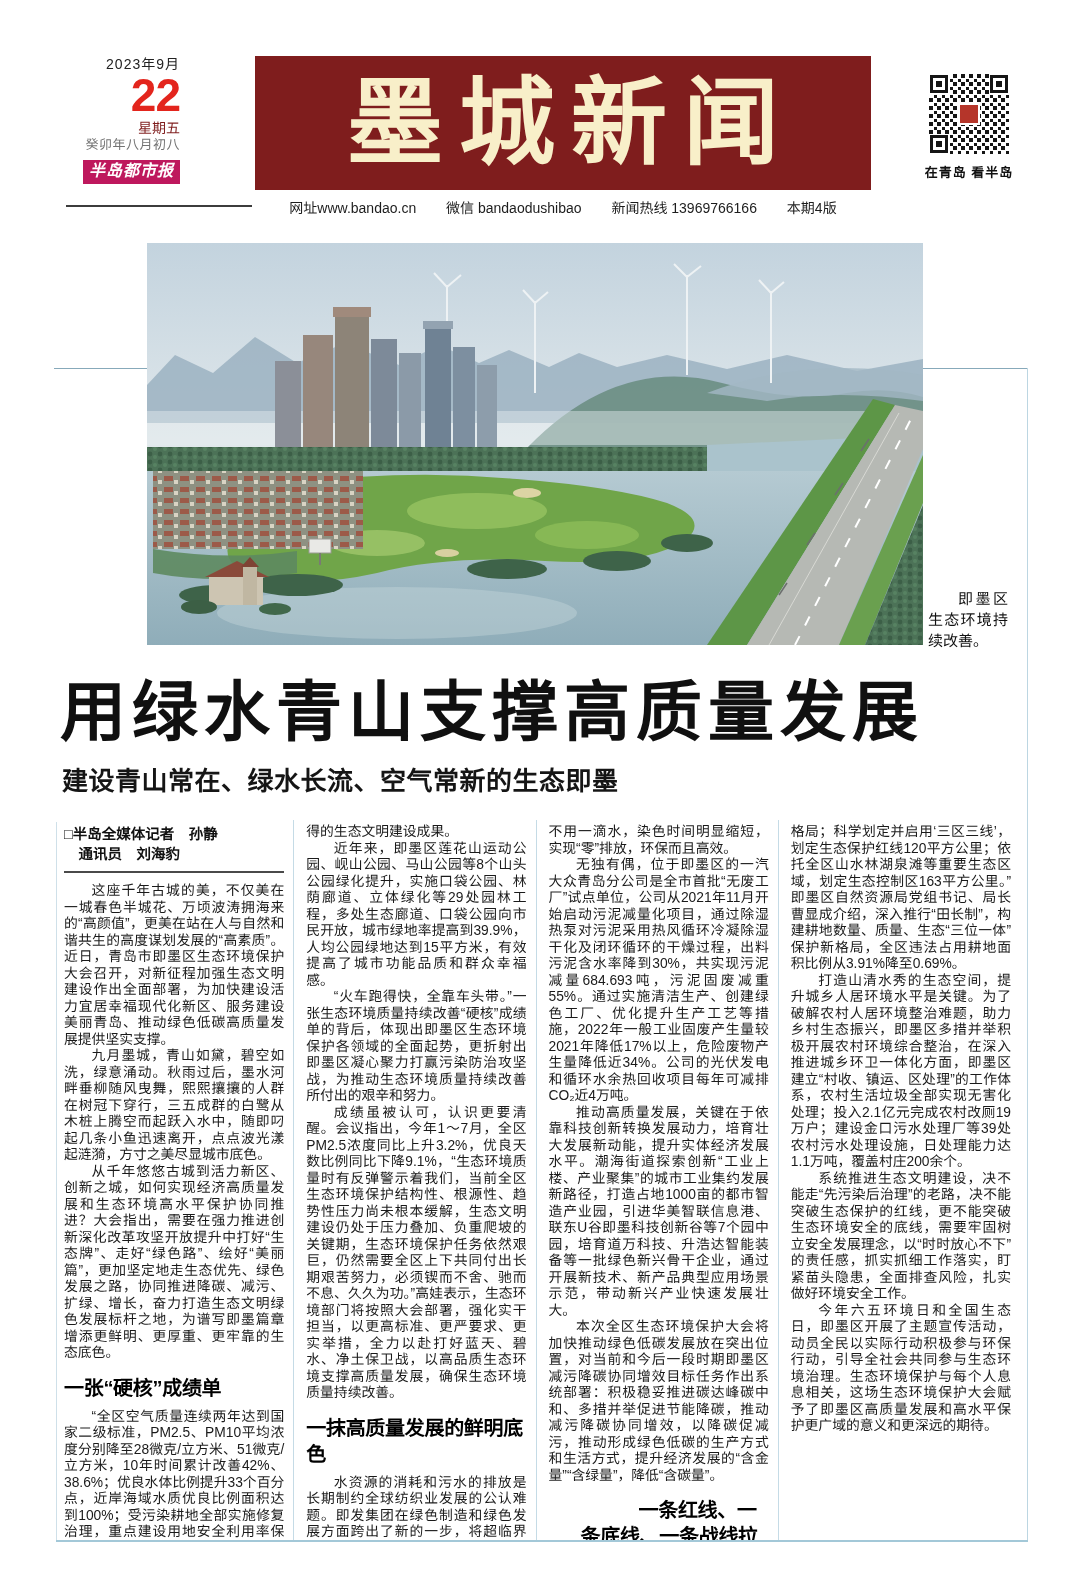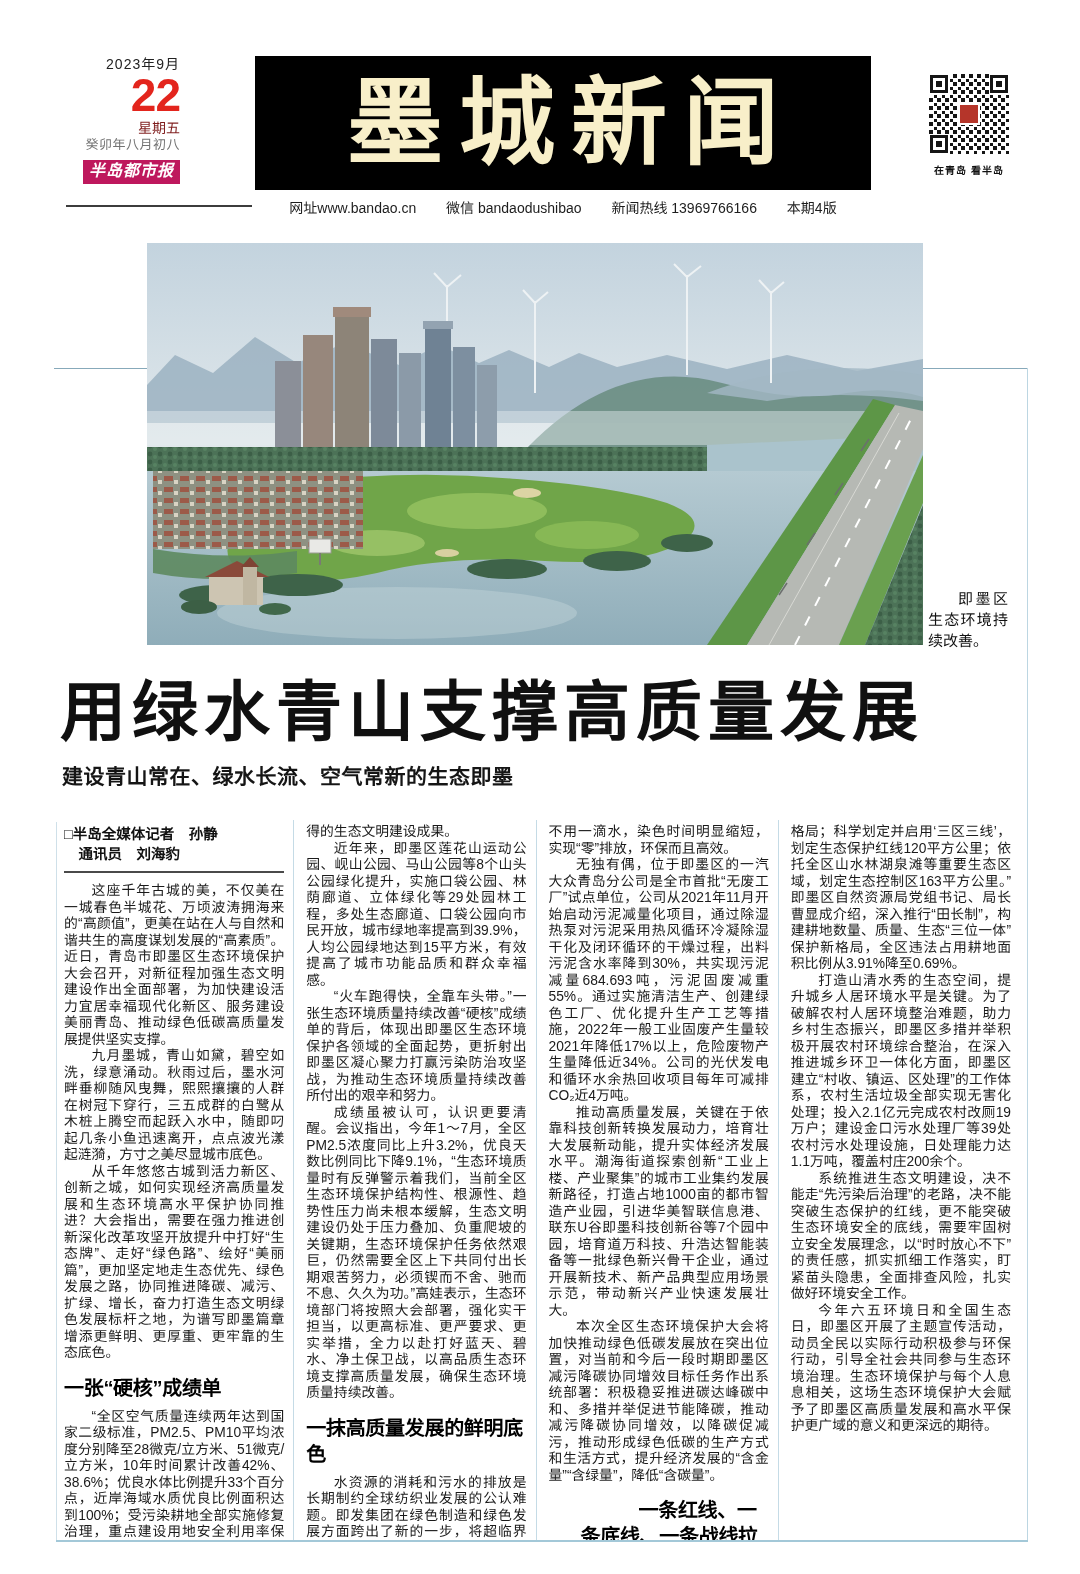--- a/index.html
+++ b/index.html
@@ -14,51 +14,51 @@
   #date-block{left:70px;top:56px;width:110px;text-align:right;line-height:1.15;}
   #date-month{font-size:14px;color:#222;letter-spacing:1px;}
   #date-day{font-size:46px;font-weight:900;color:#e3251d;line-height:1.0;letter-spacing:-1px;}
   #date-weekday{font-size:14px;color:#7f1d1d;margin-top:2px;}
   #date-lunar{font-size:13px;color:#737373;margin-top:2px;letter-spacing:0.5px;}
   #brand-box{margin-top:7px;display:inline-block;background:#be185d;color:#fff;
     font-family:"Liberation Serif","DejaVu Serif",serif;font-style:italic;font-weight:700;
     font-size:16px;padding:2px 6px 3px;letter-spacing:1px;white-space:nowrap;}
   #date-rule{left:66px;top:205px;width:186px;height:2px;background:#3c3c3c;}
 
-  #banner{left:255px;top:56px;width:616px;height:134px;background:#000000;
+  #banner{left:255px;top:56px;width:616px;height:134px;background:#7f1d1d;
     display:flex;align-items:center;justify-content:center;}
   #banner-title{font-size:96px;font-weight:900;color:#f8efc9;letter-spacing:16px;
     text-indent:16px;line-height:1;white-space:nowrap;}
 
   #info-line{left:230px;top:197px;width:666px;text-align:center;font-size:14px;color:#1d1d1d;white-space:nowrap;}
   #info-line span{margin:0 13px;}
 
   #qr-block{left:929px;top:74px;width:80px;height:80px;}
-  #qr-caption{left:912px;top:162px;width:114px;text-align:center;font-size:10px;font-weight:700;
+  #qr-caption{left:912px;top:162px;width:114px;text-align:center;font-size:13px;font-weight:700;
     color:#111;letter-spacing:1px;white-space:nowrap;}
 
   
   .rule-h{height:1px;background:#87a9ba;}
   #rule-left{left:54px;top:368px;width:93px;}
   #rule-right{left:923px;top:368px;width:104px;}
   #frame-right{left:1027px;top:368px;width:1px;height:1173px;background:#bcd6e2;}
   #frame-left{left:56px;top:822px;width:1px;height:718px;background:#cfe0e9;}
   #frame-bottom{left:56px;top:1540px;width:972px;height:2px;background:#a3c8d8;}
 
   
   #photo{left:147px;top:243px;width:776px;height:402px;overflow:hidden;}
   #photo svg{display:block;}
   #photo-caption{left:928px;top:588px;width:80px;font-size:15px;line-height:21px;
     color:#111;text-align:justify;text-indent:2em;}
 
   
   #headline{left:60px;top:678px;width:960px;font-size:66px;font-weight:900;color:#101010;
     letter-spacing:6px;white-space:nowrap;line-height:1.05;
     font-family:"Liberation Sans","DejaVu Sans",sans-serif;}
-  #subheadline{left:62px;top:760px;width:956px;font-size:21px;font-weight:700;color:#151515;
+  #subheadline{left:62px;top:760px;width:956px;font-size:26px;font-weight:700;color:#151515;
     letter-spacing:0.5px;white-space:nowrap;}
 
   
   #columns{left:60px;top:820px;width:960px;height:720px;display:flex;overflow:hidden;
     font-size:13.8px;line-height:16.5px;text-align:justify;color:#1a1a1a;}
   .col{flex:1 1 0;padding:4px 9px 0 4px;overflow:hidden;}
   .col + .col{border-left:1px solid #c5dbe6;padding-left:12px;}
   .col p{margin:0;text-indent:2em;}
   .col p.cont{text-indent:0;}
   #byline{font-weight:700;border-bottom:2px solid #4a4a4a;padding-bottom:7px;margin-bottom:10px;

